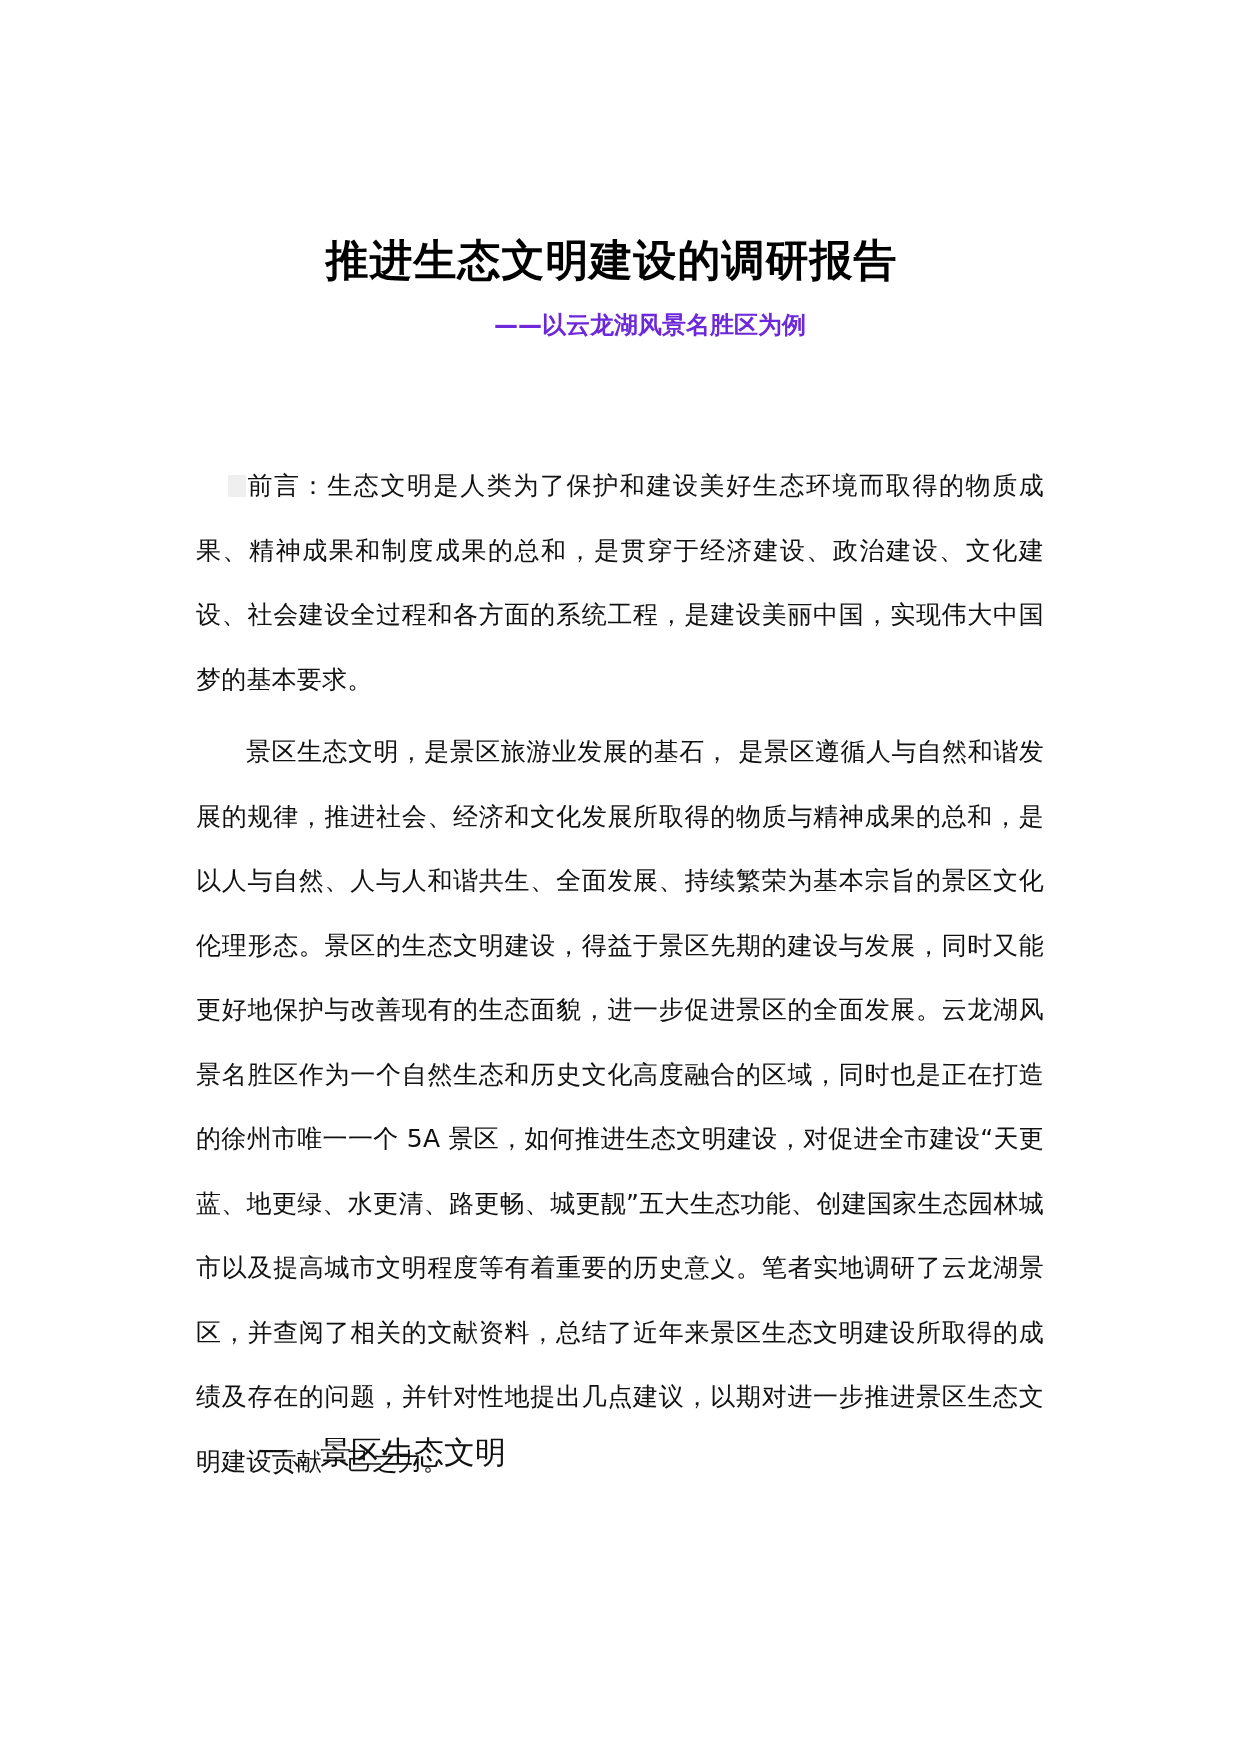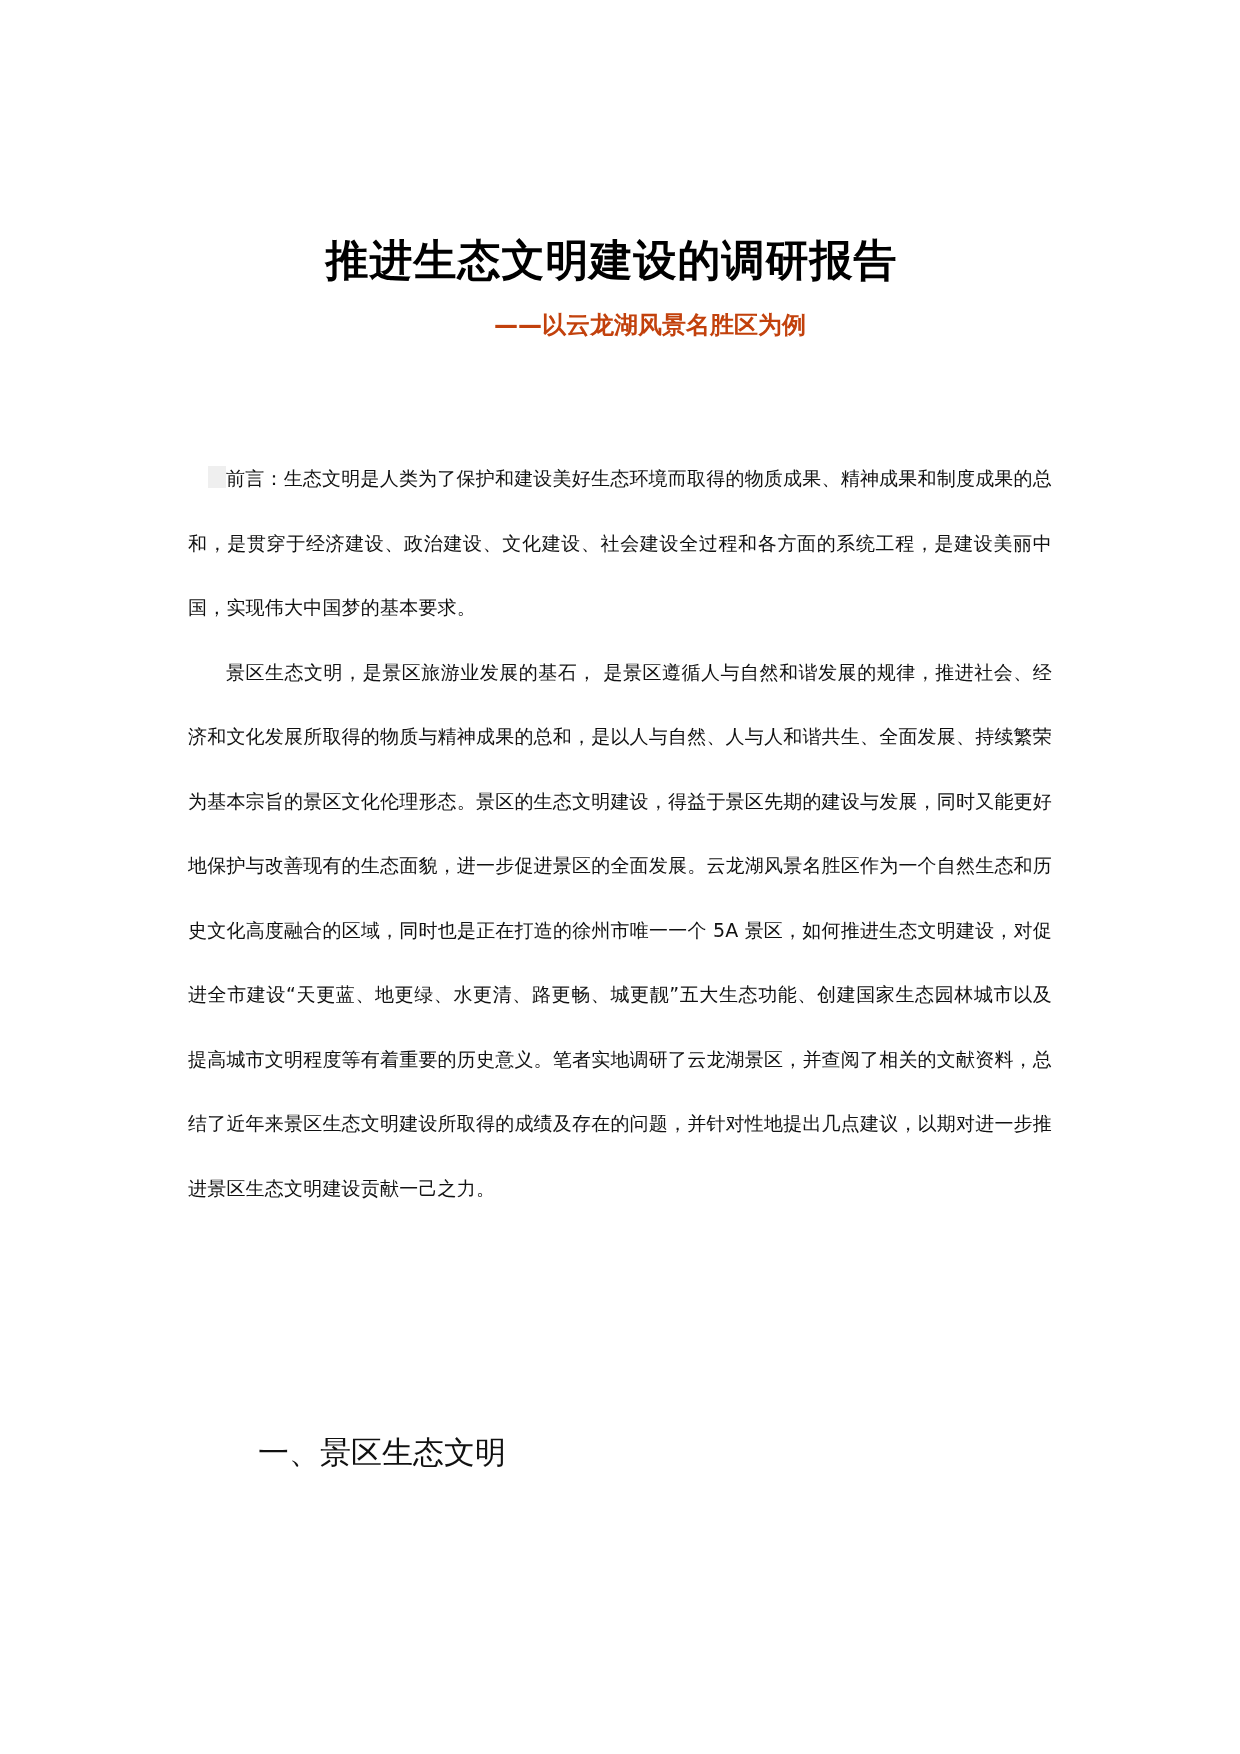--- a/index.html
+++ b/index.html
@@ -2,23 +2,23 @@
 <html><head>
   <meta charset="utf-8">
   <style>
     html, body { margin: 0; padding: 0; background: #ffffff; }
     body { width: 1240px; height: 1754px; position: relative; overflow: hidden;
            font-family: "DejaVu Sans", "Liberation Sans", sans-serif; color: #111; }
     .page { position: absolute; left: 0; top: 0; width: 1240px; height: 1754px; background: #fff; }
     .title { position: absolute; top: 232px; left: 0; width: 1223px; text-align: center;
              font-size: 43px; font-weight: bold; letter-spacing: 1px; line-height: 56px; color: #000; }
     .subtitle { position: absolute; top: 308px; left: 0; width: 1240px; text-align: center;
-                font-size: 24px; font-weight: bold; line-height: 34px; color: #c2410c; padding-left: 60px; box-sizing: border-box; }
+                font-size: 24px; font-weight: bold; line-height: 34px; color: #6d28d9; padding-left: 60px; box-sizing: border-box; }
     .body { position: absolute; left: 188px; top: 446px; width: 864px; }
-    .para { margin: 0; font-size: 19px; line-height: 64.5px; text-align: justify; text-indent: 2em; letter-spacing: 0.2px; }
+    .para { margin: 8px; font-size: 25px; line-height: 64.5px; text-align: justify; text-indent: 2em; letter-spacing: 0.2px; }
     .marker { display: inline-block; width: 18px; height: 22px; background: #efefef; vertical-align: -3px; margin-left: -18px; }
     .heading { position: absolute; left: 258px; top: 1430px; font-size: 31px; line-height: 44px; color: #111; font-weight: normal; }
   </style>
 </head>
 <body>
 
 <div class="page">
   <div class="title">推进生态文明建设的调研报告</div>
   <div class="subtitle">——以云龙湖风景名胜区为例</div>
 

